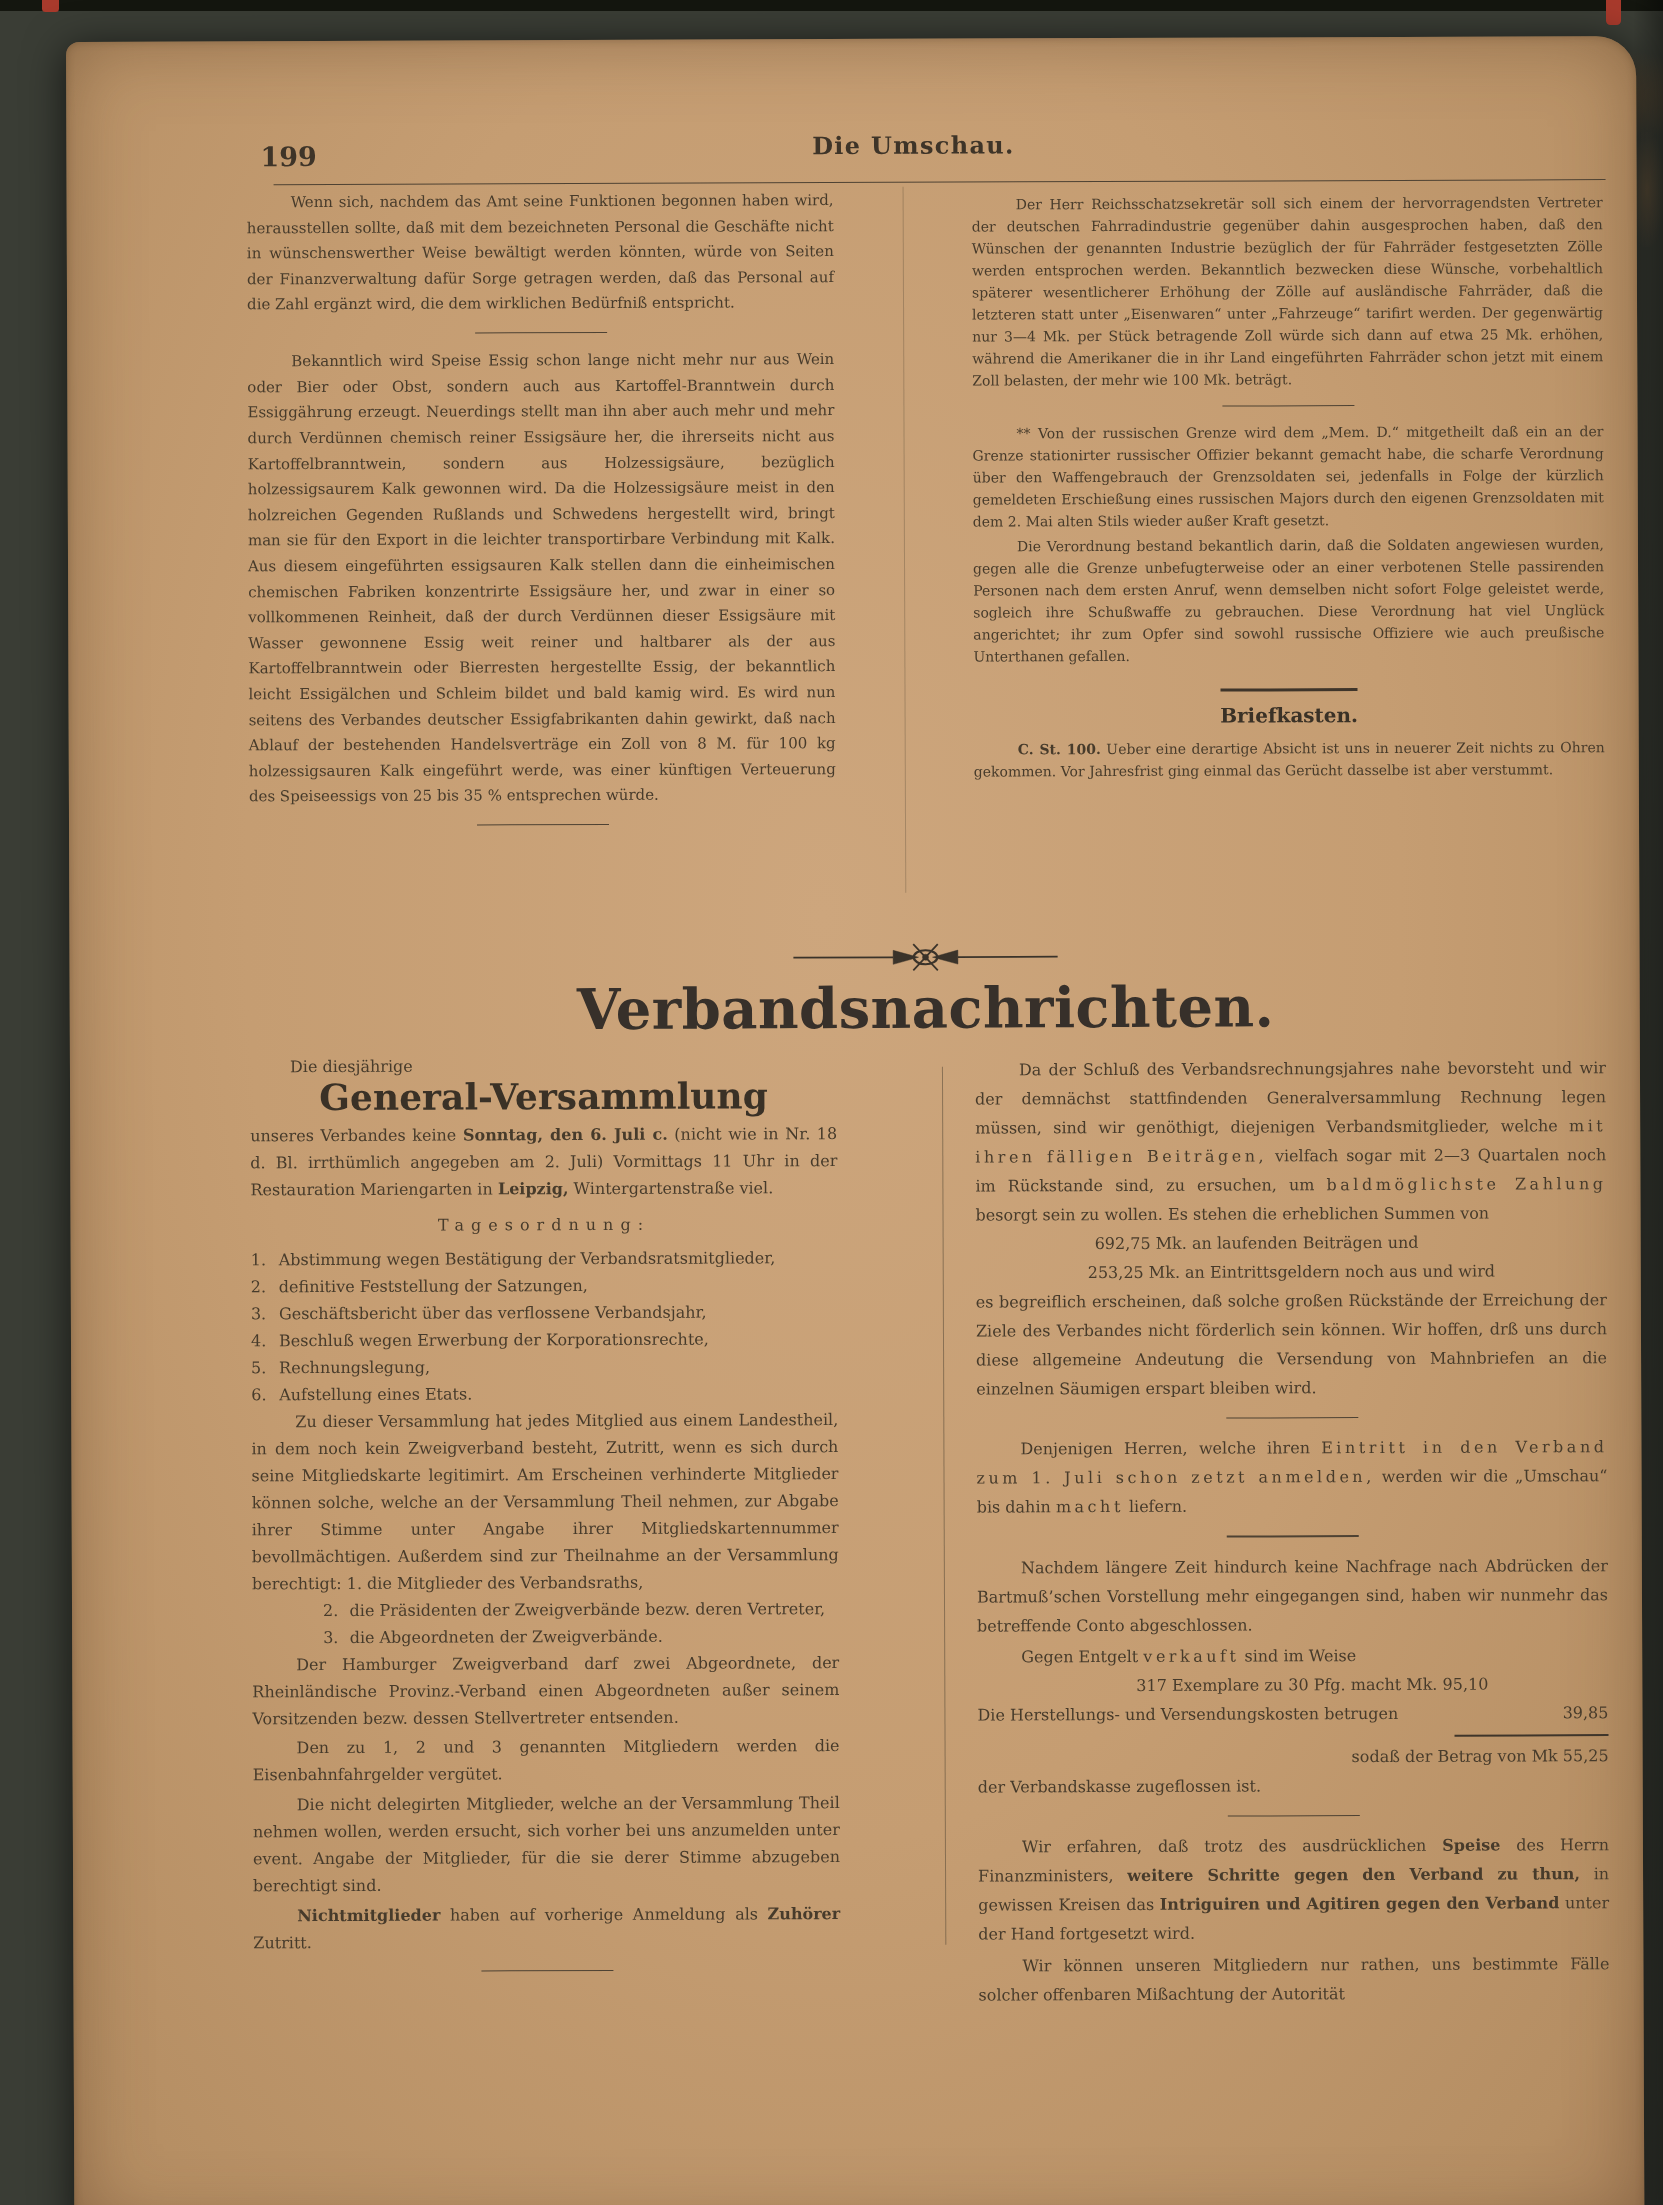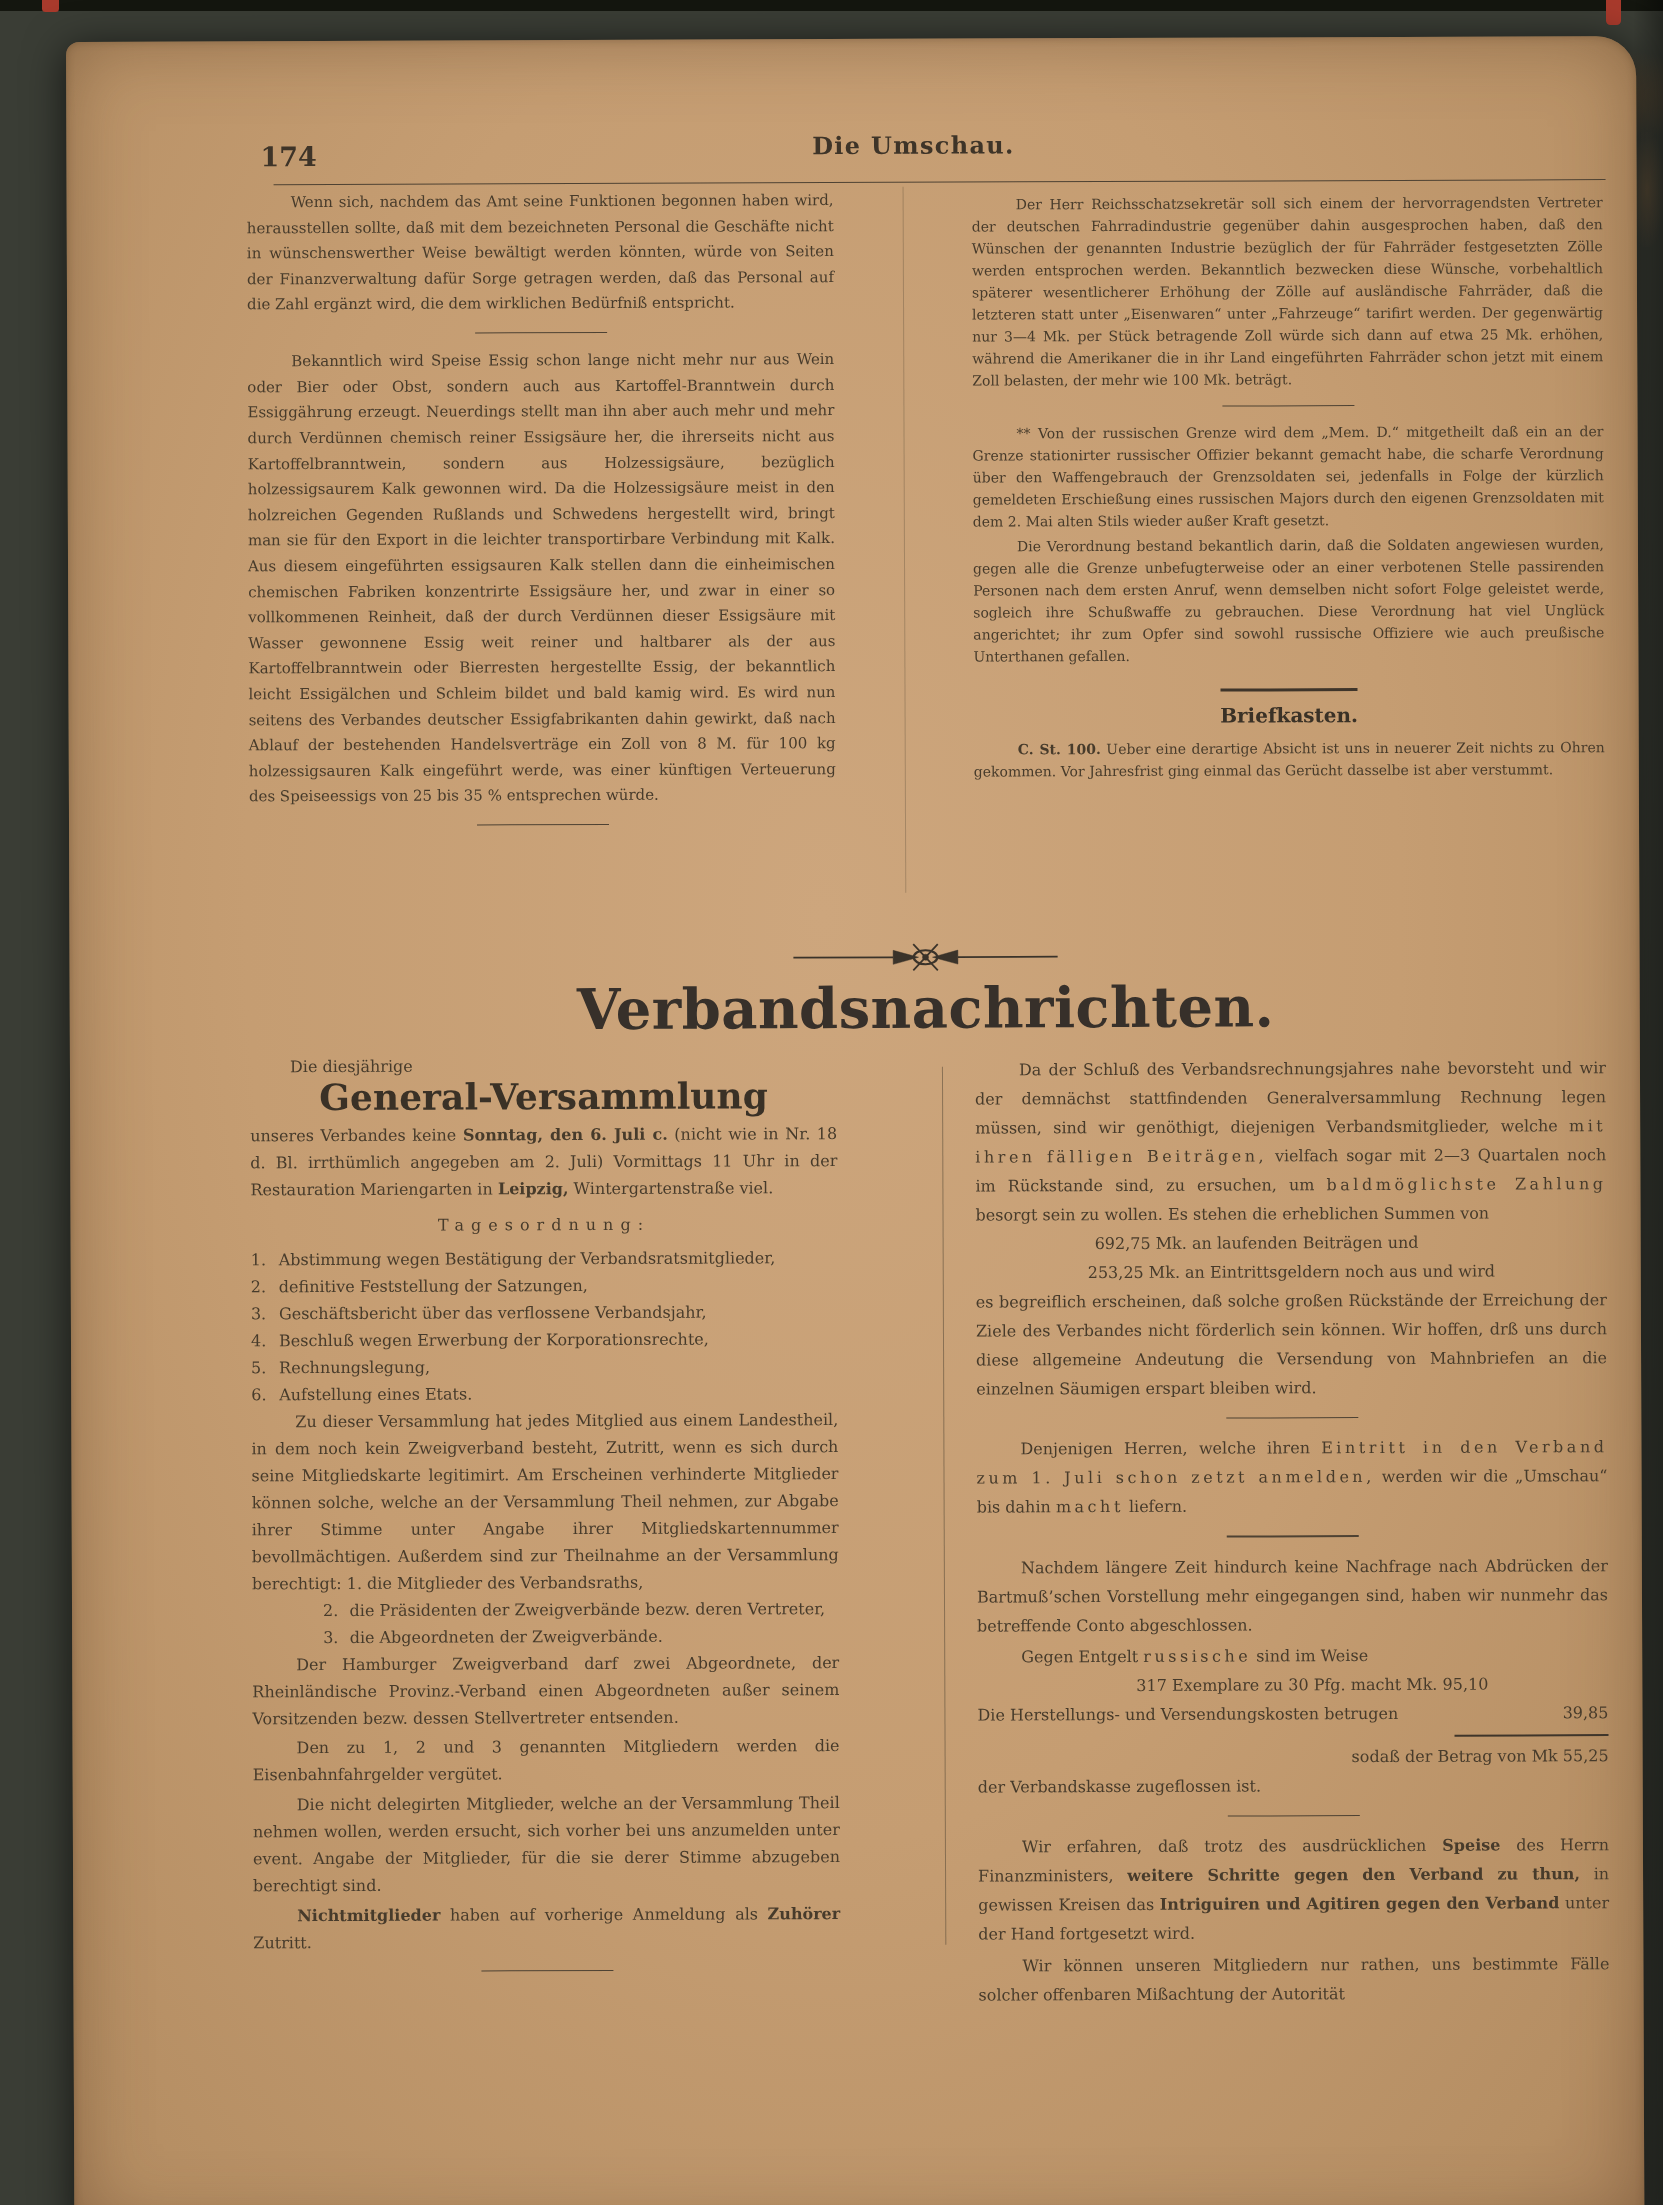--- a/index.html
+++ b/index.html
@@ -82,21 +82,21 @@
 
 <div class="top-band"></div>
 <div class="red-mark rm-left"></div>
 <div class="red-mark rm-right"></div>
 <div class="smudge-tr"></div>
 <div class="smudge-r2"></div>
 <div class="right-shade"></div>
 
 <div class="page">
 
-  <div class="page-number">174</div>
+  <div class="page-number">199</div>
   <div class="journal-title">Die Umschau.</div>
   <div class="header-rule"></div>
 
   <div class="vrule vrule-top"></div>
   <div class="vrule vrule-bottom"></div>
 
   <div class="col col-tl">
     <p class="pa ind">Wenn sich, nachdem das Amt seine Funktionen begonnen haben wird, herausstellen sollte, daß mit dem bezeichneten Personal die Geschäfte nicht in wünschenswerther Weise bewältigt werden könnten, würde von Seiten der Finanzverwaltung dafür Sorge getragen werden, daß das Personal auf die Zahl ergänzt wird, die dem wirklichen Bedürfniß entspricht.</p>
     <div class="hrule-sm"></div>
     <p class="pa ind">Bekanntlich wird Speise Essig schon lange nicht mehr nur aus Wein oder Bier oder Obst, sondern auch aus Kartoffel-Branntwein durch Essiggährung erzeugt. Neuerdings stellt man ihn aber auch mehr und mehr durch Verdünnen chemisch reiner Essigsäure her, die ihrerseits nicht aus Kartoffelbranntwein, sondern aus Holzessigsäure, bezüglich holzessigsaurem Kalk gewonnen wird. Da die Holzessigsäure meist in den holzreichen Gegenden Rußlands und Schwedens hergestellt wird, bringt man sie für den Export in die leichter transportirbare Verbindung mit Kalk. Aus diesem eingeführten essigsauren Kalk stellen dann die einheimischen chemischen Fabriken konzentrirte Essigsäure her, und zwar in einer so vollkommenen Reinheit, daß der durch Verdünnen dieser Essigsäure mit Wasser gewonnene Essig weit reiner und haltbarer als der aus Kartoffelbranntwein oder Bierresten hergestellte Essig, der bekanntlich leicht Essigälchen und Schleim bildet und bald kamig wird. Es wird nun seitens des Verbandes deutscher Essigfabrikanten dahin gewirkt, daß nach Ablauf der bestehenden Handelsverträge ein Zoll von 8 M. für 100 kg holzessigsauren Kalk eingeführt werde, was einer künftigen Verteuerung des Speiseessigs von 25 bis 35 % entsprechen würde.</p>
@@ -177,21 +177,21 @@
 
   <div class="col col-br">
     <p class="pa ind"><span>Da der Schluß des Verbandsrechnungsjahres nahe bevorsteht und wir der demnächst stattfindenden Generalversammlung Rechnung legen müssen, sind wir genöthigt, diejenigen Verbandsmitglieder, welche </span><span class="g">mit ihren fälligen Beiträgen,</span><span> vielfach sogar mit 2—3 Quartalen noch im Rückstande sind, zu ersuchen, um </span><span class="g">baldmöglichste Zahlung</span><span> besorgt sein zu wollen. Es stehen die erheblichen Summen von</span></p>
     <div class="sum-line sum1">692,75 Mk. an laufenden Beiträgen und</div>
     <div class="sum-line sum2">253,25 Mk. an Eintrittsgeldern noch aus und wird</div>
     <p class="pa">es begreiflich erscheinen, daß solche großen Rückstände der Erreichung der Ziele des Verbandes nicht förderlich sein können. Wir hoffen, drß uns durch diese allgemeine Andeutung die Versendung von Mahnbriefen an die einzelnen Säumigen erspart bleiben wird.</p>
     <div class="hrule-sm"></div>
     <p class="pa ind"><span>Denjenigen Herren, welche ihren </span><span class="g">Eintritt in den Verband zum 1. Juli schon zetzt anmelden,</span><span> werden wir die „Umschau“ bis dahin </span><span class="g">macht</span><span> liefern.</span></p>
     <div class="hrule-sm"></div>
     <p class="pa ind">Nachdem längere Zeit hindurch keine Nachfrage nach Abdrücken der Bartmuß’schen Vorstellung mehr eingegangen sind, haben wir nunmehr das betreffende Conto abgeschlossen.</p>
-    <p class="pa ind"><span>Gegen Entgelt </span><span class="g">russische</span><span> sind im Weise</span></p>
+    <p class="pa ind"><span>Gegen Entgelt </span><span class="g">verkauft</span><span> sind im Weise</span></p>
     <div class="sale-detail">317 Exemplare zu 30 Pfg. macht Mk. 95,10</div>
     <div class="cost-row">
         <span>Die Herstellungs- und Versendungskosten betrugen</span>
         <span>39,85</span>
       </div>
     <div class="subtract-rule"></div>
     <div class="balance-line">sodaß der Betrag von Mk 55,25</div>
     <div>der Verbandskasse zugeflossen ist.</div>
     <div class="hrule-sm"></div>
     <p class="pa ind"><span>Wir erfahren, daß trotz des ausdrücklichen </span><span class="b">Speise</span><span> des Herrn Finanzministers, </span><span class="b">weitere Schritte gegen den Verband zu thun,</span><span> in gewissen Kreisen das </span><span class="b">Intriguiren und Agitiren gegen den Verband</span><span> unter der Hand fortgesetzt wird.</span></p>

